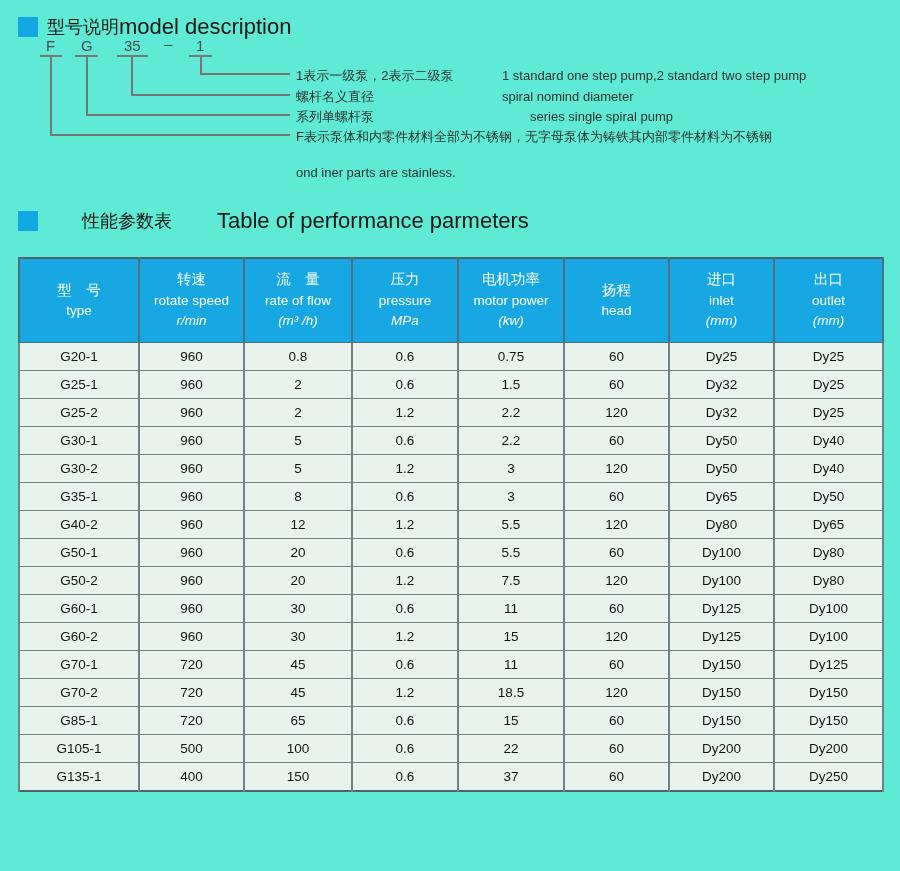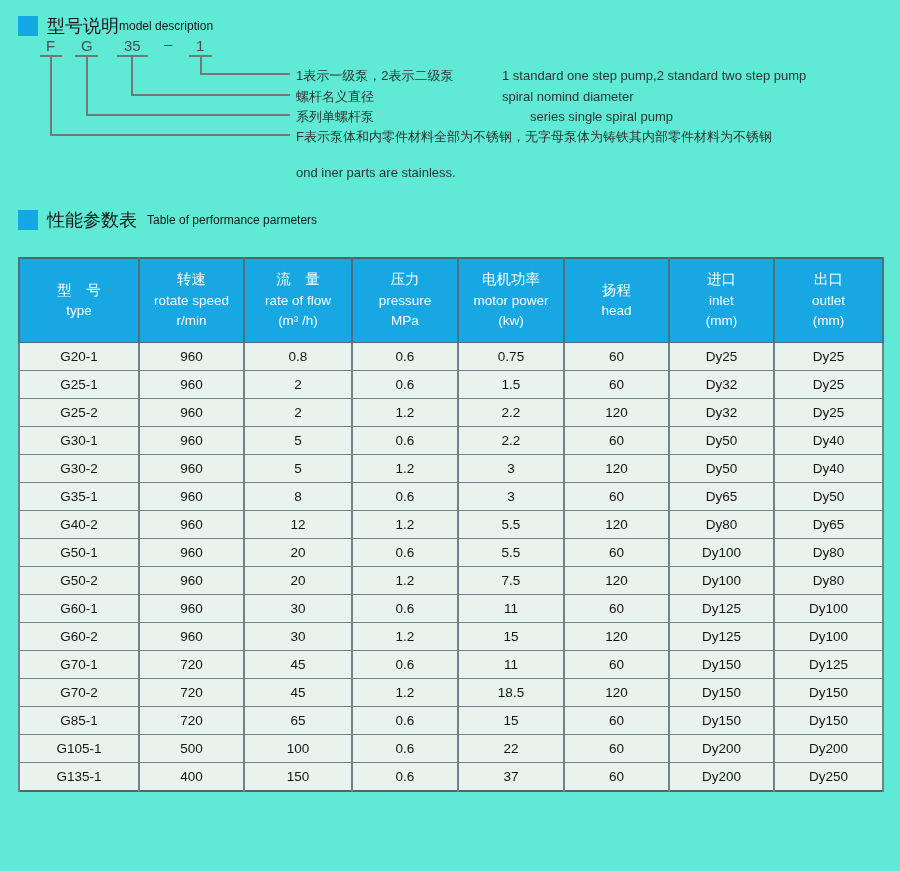--- a/index.html
+++ b/index.html
@@ -4,21 +4,21 @@
 <style>
   html,body { margin:0; padding:0; background:#ffffff; }
   .page {
     position:relative; width:900px; height:871px; background:#5eead4;
     font-family:"Liberation Sans","DejaVu Sans",sans-serif; overflow:hidden;
   }
   
   .section-title { position:absolute; left:18px; display:flex; align-items:center; }
   .sq { width:20px; height:20px; background:#12a8e4; margin-right:9px; flex:0 0 auto; }
   .title-zh { font-size:18px; color:#171717; }
-  .title-en { font-size:12px; color:#171717; }
+  .title-en { font-size:22px; color:#171717; }
   .gap { margin-left:10px; }
 
   
   .code-part { position:absolute; font-size:15px; color:#4d4d4d; }
   .bar   { position:absolute; height:2px; background:#767676; }
   .vline { position:absolute; width:2px;  background:#767676; }
   .hline { position:absolute; height:2px; background:#767676; }
   .callout-zh { position:absolute; font-size:13px; color:#333333; white-space:nowrap; }
   .callout-en { position:absolute; font-size:13px; color:#333333; white-space:nowrap; }
 
@@ -28,21 +28,21 @@
     border-collapse:collapse; table-layout:fixed;
     border:2px solid #4e656d;
   }
   .perf-table th {
     background:#17a7e2; color:#ffffff; font-weight:normal;
     border:1px solid #4e707c; border-left-width:2px; border-right-width:2px;
     height:83px; padding:0; vertical-align:middle; text-align:center;
   }
   .h-zh   { font-size:14.5px; line-height:1.5; }
   .h-en   { font-size:13.5px; line-height:1.5; }
-  .h-unit { font-size:13.5px; line-height:1.5; }
+  .h-unit { font-size:13.5px; line-height:1.5;font-style:italic; }
   .perf-table td {
     background:#e8f3ee; color:#141414; font-size:13.5px; text-align:center;
     border:1px solid #708285; border-left-width:2px; border-right-width:2px;
     height:27px; padding:0; vertical-align:middle;
   }
 </style>
 </head>
 <body>
 
 <div class="page">
@@ -79,21 +79,21 @@
 
   <span class="callout-zh" style="left:296px;top:88px;">螺杆名义直径</span>
   <span class="callout-en" style="left:502px;top:89px;">spiral nomind diameter</span>
 
   <span class="callout-zh" style="left:296px;top:108px;">系列单螺杆泵</span>
   <span class="callout-en" style="left:530px;top:109px;">series single spiral pump</span>
 
   <span class="callout-zh" style="left:296px;top:128px;">F表示泵体和内零件材料全部为不锈钢，无字母泵体为铸铁其内部零件材料为不锈钢</span>
   <span class="callout-en" style="left:296px;top:165px;">ond iner parts are stainless.</span>
 
-  <div class="section-title" style="top:208px;">
+  <div class="section-title" style="top:208px;gap:35px;">
     <span class="sq"></span>
     <span class="title-zh">性能参数表</span>
     <span class="title-en gap">Table of performance parmeters</span>
   </div>
 
   <table class="perf-table">
     <colgroup>
       <col style="width:120px">
         <col style="width:105px">
         <col style="width:108px">

